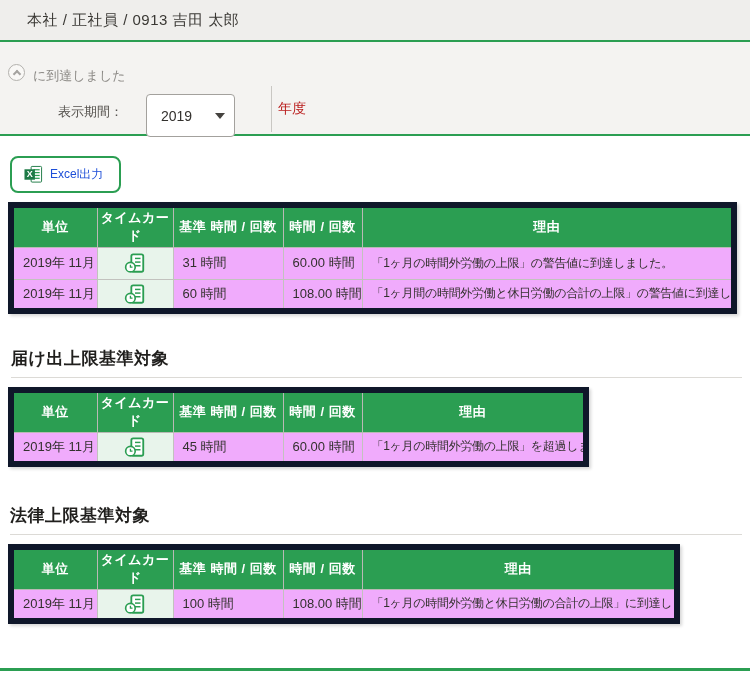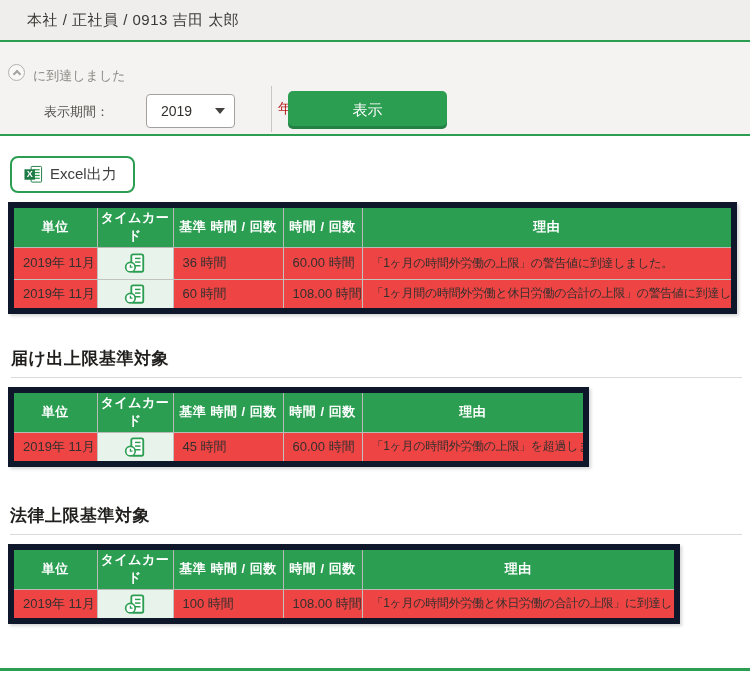--- a/index.html
+++ b/index.html
@@ -26,23 +26,23 @@
     position:absolute; left:8px; top:22px; width:17px; height:17px;
     border:1.5px solid #b3b1ad; border-radius:50%; background:#f9f8f6;
     cursor:pointer;
   }
   .chevron-up {
     position:absolute; left:4.5px; top:6px; width:6px; height:6px;
     border-top:2px solid #a5a3a0; border-left:2px solid #a5a3a0;
     transform:rotate(45deg);
   }
   .filter-title { position:absolute; left:33px; top:25px; font-size:13px; color:#8b8985; }
-  .period-label { position:absolute; left:44px; top:61px; font-size:13px; color:#55524e; }
+  .period-label { position:absolute; left:58px; top:61px; font-size:13px; color:#55524e; }
   .select-box {
-    position:absolute; left:146px; top:52px; width:89px; height:34px;
+    position:absolute; left:146px; top:52px; width:89px; height:43px;
     background:#ffffff; border:1px solid #a3a19d; border-radius:4px;
     display:flex; align-items:center; padding:0 9px 0 14px; cursor:pointer;
   }
   .select-value { font-size:14px; color:#33312e; flex:1; }
   .select-arrow {
     width:0; height:0; border-left:5px solid transparent;
     border-right:5px solid transparent; border-top:6px solid #44423f;
   }
   .period-unit { position:absolute; left:247px; top:58px; font-size:14px; color:#b91c1c;margin-left:31px; }
   .v-divider { position:absolute; left:271px; top:44px; height:46px; width:1px; background:#c9c7c3; }
@@ -54,21 +54,21 @@
   }
 
   
   .content { background:#ffffff; }
   .excel-btn {
     margin:20px 0 0 10px; height:37px; padding:0 16px 0 12px;
     background:#ffffff; border:2px solid #2b9e52; border-radius:8px;
     display:inline-flex; align-items:center; gap:7px; cursor:pointer;
     font-family:inherit;
   }
-  .excel-btn span { font-size:15px; color:#404040; }
+  .excel-btn span { font-size:12px; color:#1d4ed8; }
 
   .sec-title {
     margin:20px 8px 0 10px; padding-bottom:7px;
     font-size:17px; font-weight:bold; color:#201f1d; line-height:23px;
     border-bottom:1px solid #dcdad6; letter-spacing:.5px;
   }
   .sec-title.mt2 { margin-top:33px;margin-left:11px; }
   .sec-title.mt3 { margin-top:37px; }
 
   table {
@@ -77,21 +77,21 @@
     border:6px solid #0f172a;
   }
   .tbl-1 { width:729px; }
   .tbl-2 { width:581px; }
   .tbl-3 { width:672px; }
   th {
     background:#2b9e52; color:#ffffff; font-size:13px; font-weight:bold;
     height:42px; text-align:center; border:1px solid #b9b9b5; letter-spacing:.5px;
   }
   td {
-    background:#ef4444; height:32px; font-size:13px; color:#33312e;
+    background:#f0abfc; height:32px; font-size:13px; color:#33312e;
     border:1px solid #c2c2be; padding:0 0 0 9px; white-space:nowrap; overflow:hidden;
   }
   td.icon-cell { background:#e8f4eb; text-align:center; padding:0; cursor:pointer; }
   td.reason-cell { font-size:12px; letter-spacing:-.3px; }
   .tc-svg { vertical-align:middle; }
 
   .bottom-line {
     position:absolute; left:0; top:668px; width:750px; height:3px;
     background:#2b9e52;
   }
@@ -108,21 +108,20 @@
     <span class="chevron-up"></span>
   </div>
   <span class="filter-title">に到達しました</span>
   <span class="period-label">表示期間：</span>
   <div class="select-box">
     <span class="select-value">2019</span>
     <span class="select-arrow"></span>
   </div>
   <span class="period-unit">年度</span>
   <div class="v-divider"></div>
-  <button class="show-btn">表示</button>
 </div>
 
 <div class="content">
 
   
   <button class="excel-btn">
     <svg class="tc-svg" viewBox="0 0 20 20" width="19" height="19">
       <rect x="7.5" y="1.5" width="11" height="16.5" rx="1" fill="#ffffff" stroke="#1e7a46" stroke-width="1"></rect>
       <line x1="10" y1="5" x2="16.5" y2="5" stroke="#2b9e52" stroke-width="1.3"></line>
       <line x1="10" y1="8" x2="16.5" y2="8" stroke="#2b9e52" stroke-width="1.3"></line>
@@ -156,21 +155,21 @@
       <td class="icon-cell">
         <svg class="tc-svg" viewBox="0 0 24 24" width="22" height="22">
           <rect x="8" y="2.5" width="13" height="19" rx="2" fill="#ffffff" stroke="#2b9e52" stroke-width="2"></rect>
           <line x1="12" y1="7" x2="18" y2="7" stroke="#2b9e52" stroke-width="1.6"></line>
           <line x1="12" y1="11" x2="18" y2="11" stroke="#2b9e52" stroke-width="1.6"></line>
           <line x1="12" y1="15" x2="18" y2="15" stroke="#2b9e52" stroke-width="1.6"></line>
           <circle cx="7" cy="16.5" r="5.2" fill="#ffffff" stroke="#2b9e52" stroke-width="1.8"></circle>
           <path d="M7 13.9 L7 16.5 L9.3 16.5" fill="none" stroke="#2b9e52" stroke-width="1.4"></path>
         </svg>
       </td>
-      <td>36 時間</td>
+      <td>31 時間</td>
       <td>60.00 時間</td>
       <td class="reason-cell">「1ヶ月の時間外労働の上限」の警告値に到達しました。</td>
     </tr>
     <tr>
       <td>2019年 11月</td>
       <td class="icon-cell">
         <svg class="tc-svg" viewBox="0 0 24 24" width="22" height="22">
           <rect x="8" y="2.5" width="13" height="19" rx="2" fill="#ffffff" stroke="#2b9e52" stroke-width="2"></rect>
           <line x1="12" y1="7" x2="18" y2="7" stroke="#2b9e52" stroke-width="1.6"></line>
           <line x1="12" y1="11" x2="18" y2="11" stroke="#2b9e52" stroke-width="1.6"></line>

